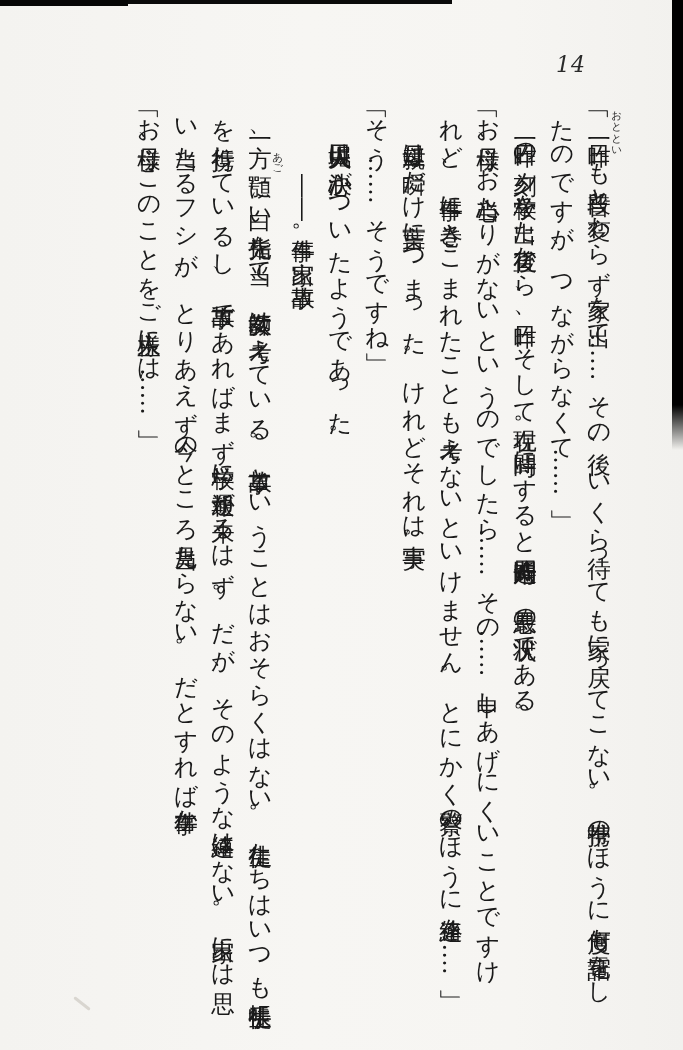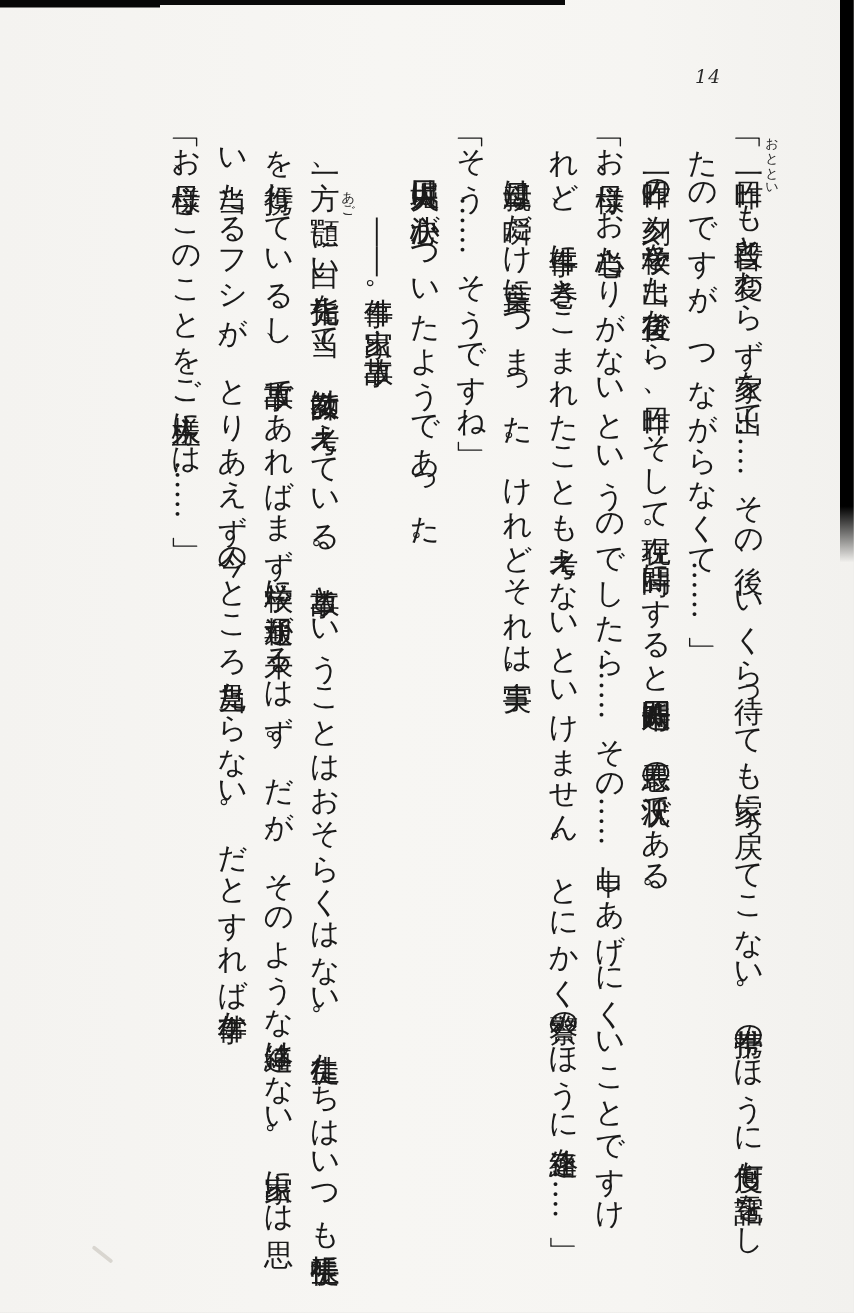--- a/index.html
+++ b/index.html
@@ -27,21 +27,21 @@
     width: 11px; height: 450px;
     background: linear-gradient(180deg, #000 0%, #000 90%, rgba(0,0,0,0) 100%);
   }
   .smudge {
     position: absolute; left: 72px; top: 1002px;
     width: 20px; height: 3px; border-radius: 2px;
     background: #d9d6d0; transform: rotate(38deg);
   }
   .page-number {
     position: absolute; top: 52px; left: 556px;
-    font-size: 15px; font-style: italic; color: #2a2a2a;
+    font-size: 22px; font-style: italic; color: #2a2a2a;
     letter-spacing: 1px;
   }
   .page-text {
     position: absolute; top: 103px; right: 60px;
     width: 600px; height: 895px;
     writing-mode: vertical-rl;
     text-orientation: mixed;
     font-size: 23.5px; line-height: 37px;
     color: #1a1a1a;
     text-align: left;

